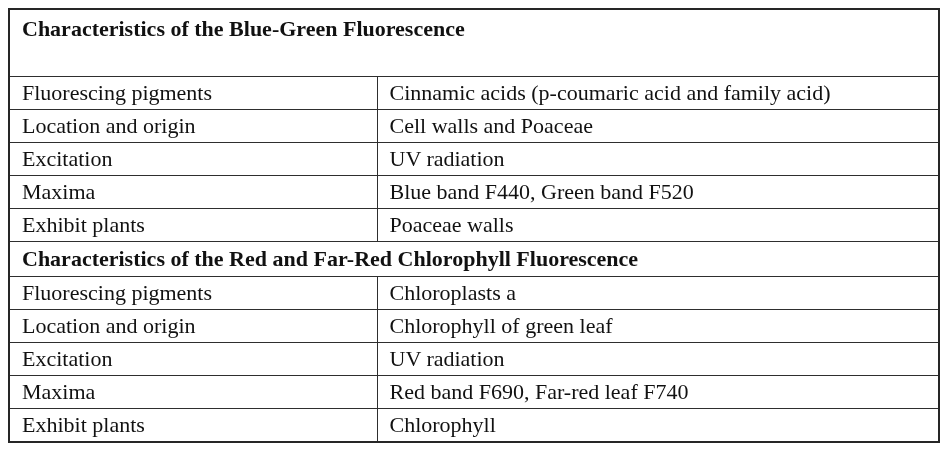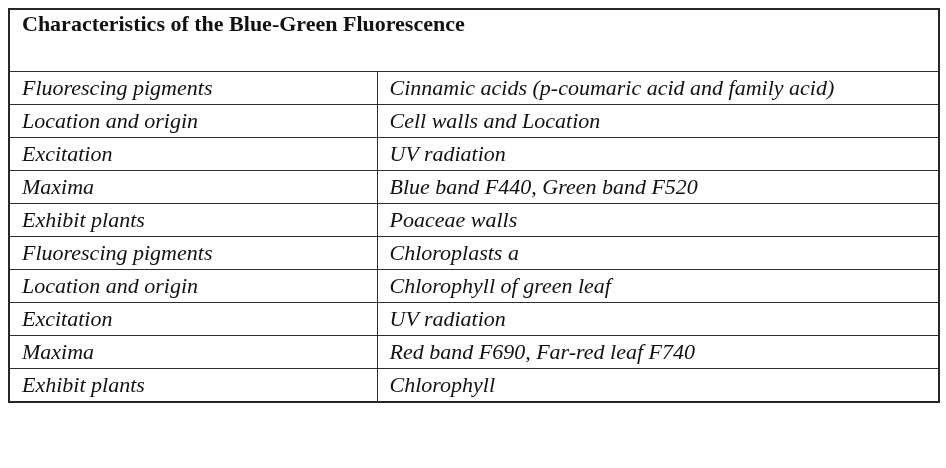--- a/index.html
+++ b/index.html
@@ -35,27 +35,27 @@
   }
   col.c-label { width: 368px; }
   col.c-value { width: 562px; }
   tr.section-header-row td {
     font-weight: bold;
     font-size: 22px;
   }
   tr.section-header-row.tall td {
     height: 61px;
     vertical-align: top;
+    padding-top: 5px;
   }
   tr.section-header-row.short td {
     height: 34px;
   }
   tr.data-row td {
     height: 32px;
-    font-style: italic;
   }
 </style>
 </head>
 <body>
 
 <table class="doc-table">
   <colgroup>
     <col class="c-label">
     <col class="c-value">
   </colgroup>
@@ -63,35 +63,38 @@
 
     <tr class="section-header-row tall">
       <td colspan="2">Characteristics of the Blue-Green Fluorescence</td>
     </tr>
     <tr class="data-row">
       <td>Fluorescing pigments</td>
       <td>Cinnamic acids (p-coumaric acid and family acid)</td>
     </tr>
     <tr class="data-row">
       <td>Location and origin</td>
-      <td>Cell walls and Location</td>
+      <td>Cell walls and Poaceae</td>
     </tr>
     <tr class="data-row">
       <td>Excitation</td>
       <td>UV radiation</td>
     </tr>
     <tr class="data-row">
       <td>Maxima</td>
       <td>Blue band F440, Green band F520</td>
     </tr>
     <tr class="data-row">
       <td>Exhibit plants</td>
       <td>Poaceae walls</td>
     </tr>
 
+    <tr class="section-header-row short">
+      <td colspan="2">Characteristics of the Red and Far-Red Chlorophyll Fluorescence</td>
+    </tr>
     <tr class="data-row">
       <td>Fluorescing pigments</td>
       <td>Chloroplasts a</td>
     </tr>
     <tr class="data-row">
       <td>Location and origin</td>
       <td>Chlorophyll of green leaf</td>
     </tr>
     <tr class="data-row">
       <td>Excitation</td>

